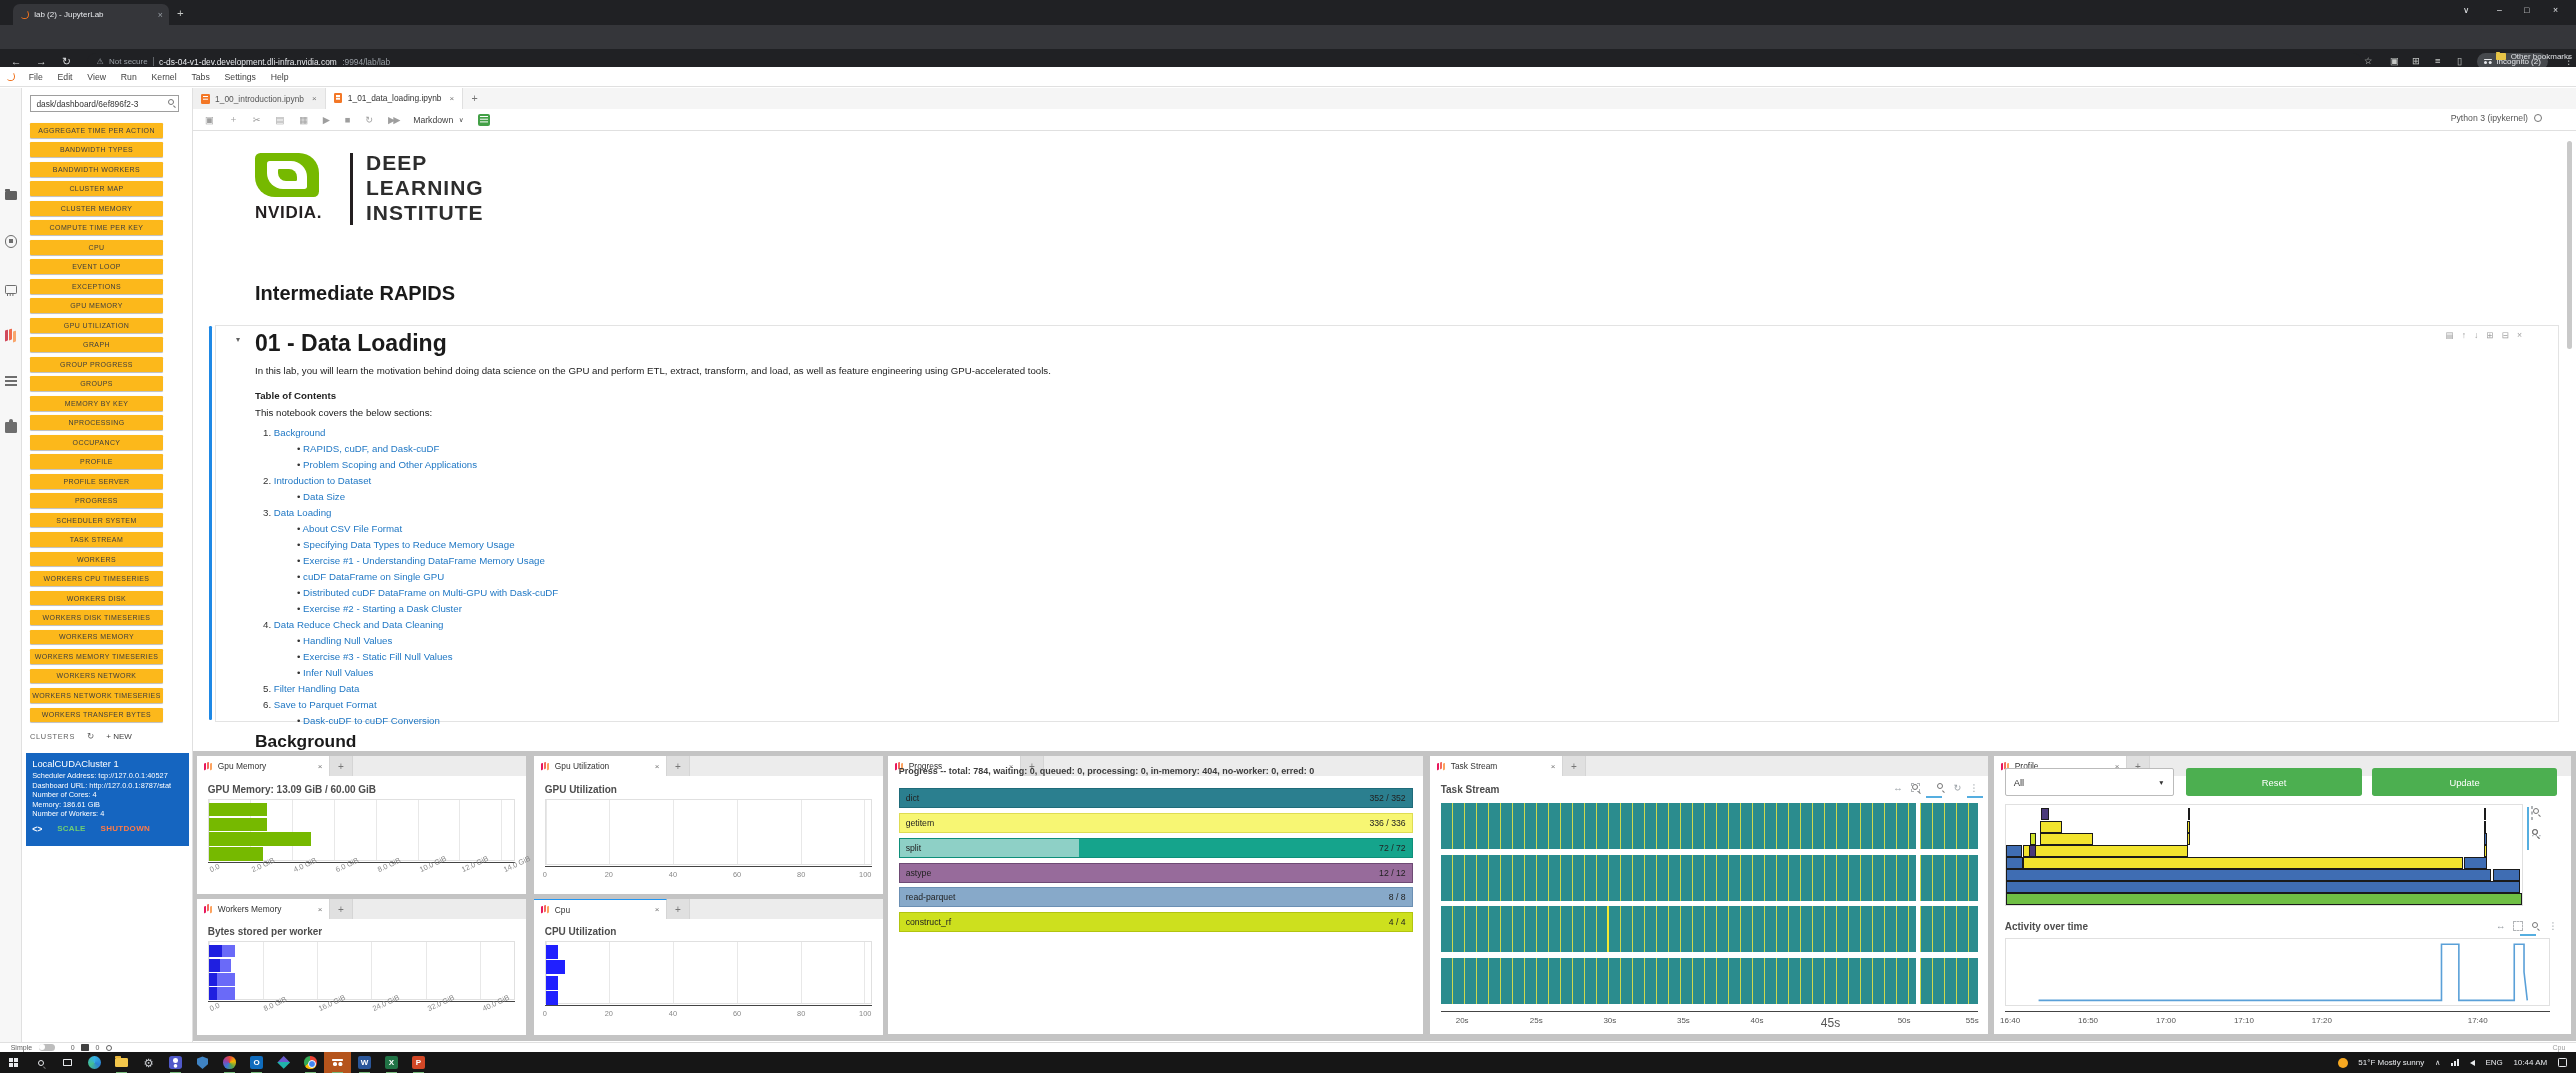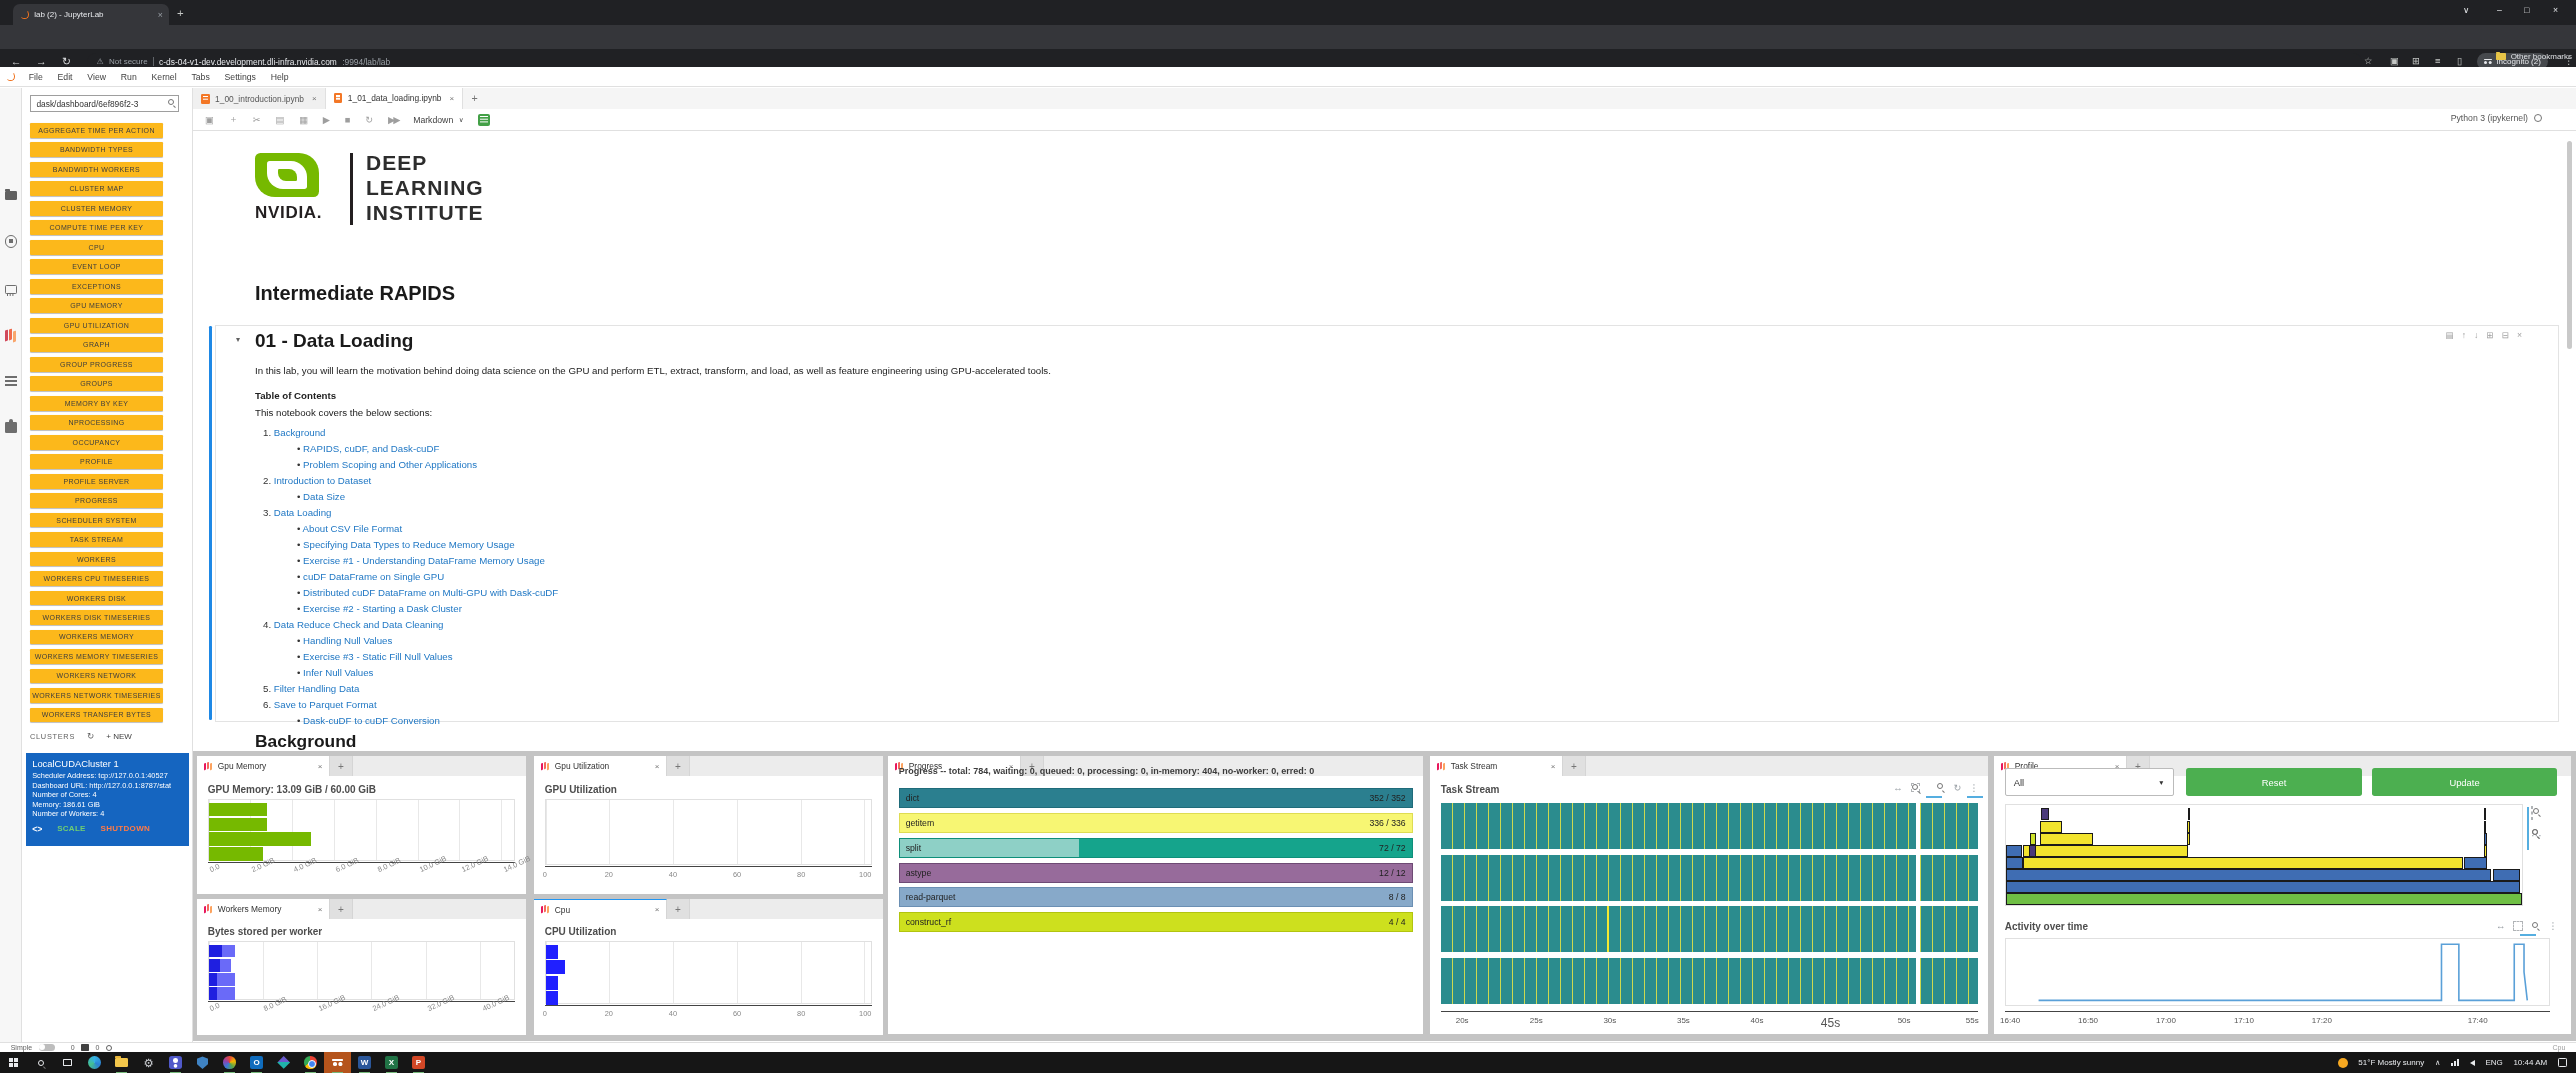--- a/index.html
+++ b/index.html
@@ -128,21 +128,21 @@
   #nv-eye::before { content:""; position:absolute; left:23px; top:16px; width:19px; height:12px; background:#76b900;
     border-radius:1.3px 8px 1.3px 8px; z-index:1; }
   #nv-word { position:absolute; left:0; top:50px; font-size:17px; font-weight:bold; letter-spacing:0.7px; color:#231f20; }
   #nv-bar { position:absolute; left:95px; top:0; width:3.4px; height:72px; background:#231f20; }
   #nv-lines { position:absolute; left:111px; top:-2.7px; font-size:21px; font-weight:bold; color:#2d2d2d;
     line-height:25px; letter-spacing:1px; }
   #nb-h1 { left:255px; top:282px; font-size:20px; font-weight:600; color:#1a1a1a; }
   #cell-bar { left:209px; top:326px; width:3.4px; height:394px; background:#1e88e5; border-radius:1.3px; }
   #cell-box { left:215px; top:325px; width:2344px; height:397px; border:0.7px solid #e3e3e3; background:#fff; }
   #cell-collapser { left:236px; top:335px; color:#616161; font-size:8px; }
-  #cell-h2 { left:255px; top:330px; font-size:19px; font-weight:600; color:#1a1a1a; }
+  #cell-h2 { left:255px; top:330px; font-size:23px; font-weight:600; color:#1a1a1a; }
   #cell-icons { position:absolute; right:54px; top:330px; display:flex; gap:8px; color:#9e9e9e; font-size:8.7px; }
   #cell-p { left:255px; top:365px; font-size:9.7px; color:#212121; }
   #toc-h { left:255px; top:390px; font-size:9.7px; font-weight:bold; color:#212121; }
   #toc-sub { left:255px; top:407px; font-size:9.7px; color:#212121; }
   #toc-list { left:263px; top:425px; font-size:9.7px; }
   .toc-parent { line-height:16px; color:#333; }
   .toc-parent a { color:#1f77c4; text-decoration:none; }
   .toc-child { line-height:16px; padding-left:34px; color:#333; }
   .toc-child a { color:#1f77c4; text-decoration:none; }
   #nb-h2b { left:255px; top:731px; font-size:17.4px; font-weight:600; color:#1a1a1a; }

